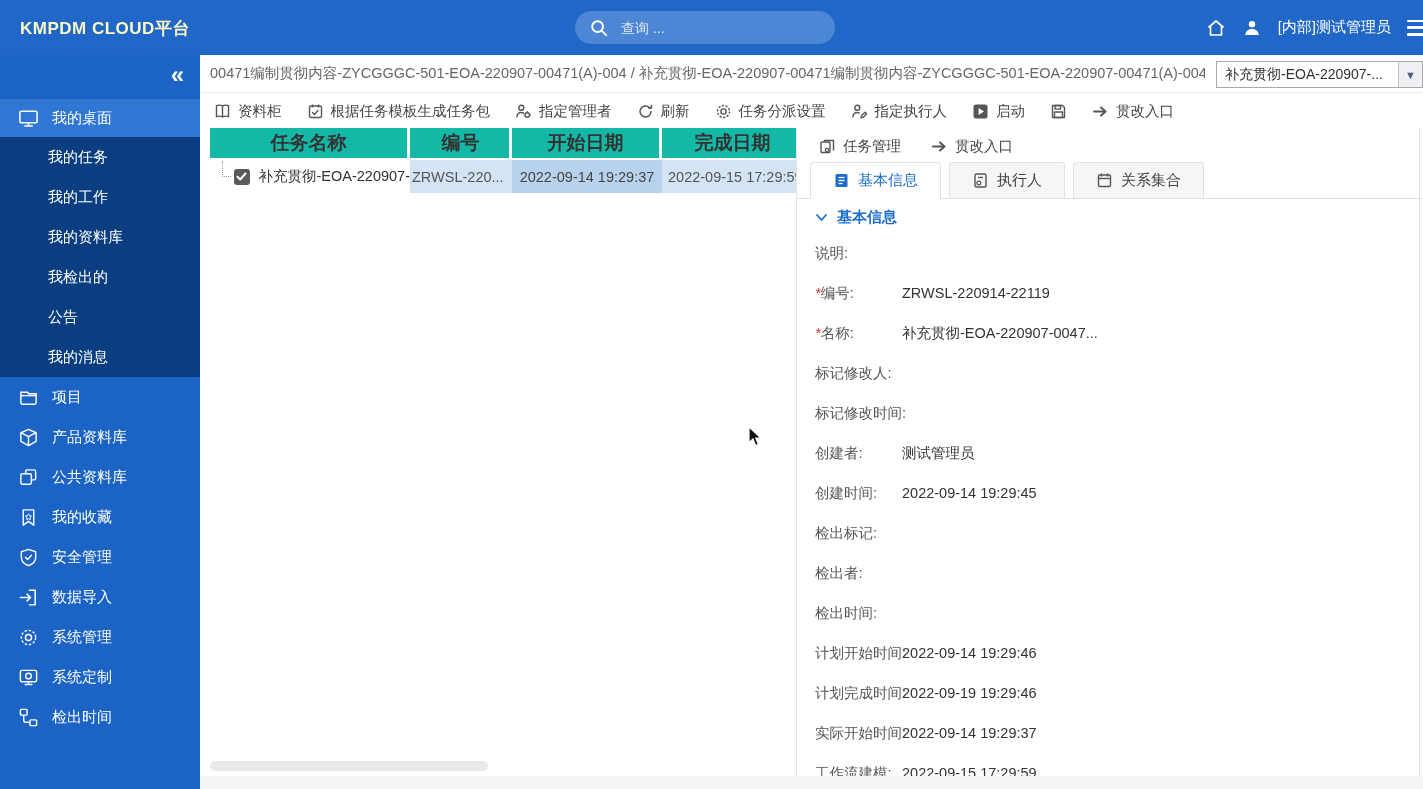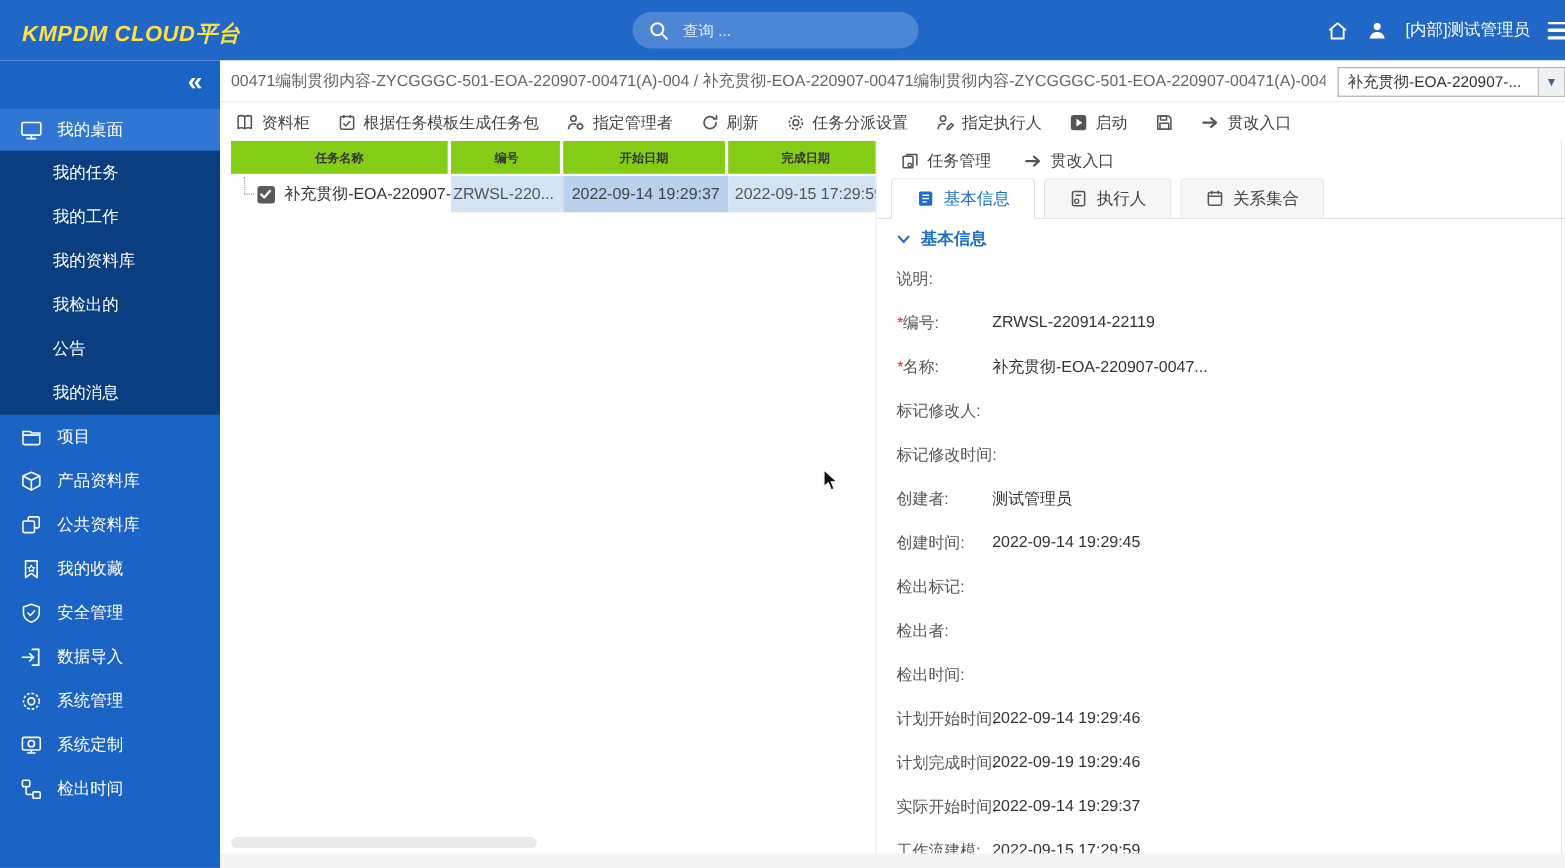--- a/index.html
+++ b/index.html
@@ -2,21 +2,21 @@
 <html><head>
 <meta charset="utf-8">
 <style>
   * { margin:0; padding:0; box-sizing:border-box; }
   html,body { width:1423px; height:789px; overflow:hidden; }
   body { font-family:"Liberation Sans","DejaVu Sans",sans-serif; font-size:14px; color:#333; background:#fff; }
   .app { position:relative; width:1423px; height:789px; overflow:hidden; background:#fff; }
 
   
   .topbar { position:absolute; left:0; top:0; width:1423px; height:55px; background:#2067c7; overflow:hidden; }
-  .logo { position:absolute; left:20px; top:17px; color:#fde047; font-size:20px; font-weight:bold; letter-spacing:.5px;font-style:italic; }
+  .logo { position:absolute; left:20px; top:17px; color:#fef9c3; font-size:17px; font-weight:bold; letter-spacing:.5px; }
   .searchbox { position:absolute; left:575px; top:11px; width:260px; height:33px; background:#4c86d5; border-radius:17px; display:flex; align-items:center; padding:0 14px; gap:12px; }
   .searchbox input { background:transparent; border:none; outline:none; color:#fff; font-size:14px; width:170px; font-family:inherit; }
   .searchbox input::placeholder { color:#eaf1fb; opacity:.95; }
   .topbar-right { position:absolute; right:-8px; top:0; height:55px; display:flex; align-items:center; gap:16px; color:#fff; }
   .topbar-right .uname { font-size:15px; }
   .tb-ic { width:20px; height:20px; display:block; }
   .burger { width:22px; height:16px; display:flex; flex-direction:column; justify-content:space-between; margin-right:2px; }
   .burger i { display:block; height:2.5px; background:#fff; border-radius:1px; }
 
   
@@ -39,21 +39,21 @@
   .obj-select .arrow { width:24px; height:100%; display:flex; align-items:center; justify-content:center; color:#4a5f85; font-size:11px; background:#eef0f4; border-left:1px solid #c0c0c0; }
 
   .toolbar { position:absolute; left:0; top:39px; width:1223px; height:34px; display:flex; align-items:center; padding-left:14px; gap:25px; }
   .tool-btn { display:flex; align-items:center; gap:7px; color:#444; font-size:14.5px; cursor:pointer; white-space:nowrap; }
   .tool-btn svg { width:17px; height:17px; }
 
   
   .left-pane { position:absolute; left:0; top:73px; width:597px; bottom:13px; border-right:1px solid #e5e5e5; overflow:hidden; background:#fff; }
   .ttable { position:absolute; left:10px; top:0; width:587px; }
   .thead { display:flex; height:30px; }
-  .th { background:#84cc16; color:#333; font-weight:bold; font-size:11px; display:flex; align-items:center; justify-content:center; border-right:3px solid #fff; }
+  .th { background:#14b8a6; color:#333; font-weight:bold; font-size:19px; display:flex; align-items:center; justify-content:center; border-right:3px solid #fff; }
   .th:last-child { border-right:none; }
   .trow { display:flex; height:33px; margin-top:2px; }
   .td { display:flex; align-items:center; font-size:14.5px; color:#333; overflow:hidden; white-space:nowrap; }
   .c-name { width:200px; }  .c-code { width:102px; padding-left:2px; }
   .c-start { width:150px; justify-content:center; } .c-end { width:135px; padding-left:6px; }
   .bg-lt { background:#d5e4f5; color:#555; } .bg-md { background:#b8d1ec; color:#444; }
   .tree-l { width:11px; height:16px; border-left:1px dotted #999; border-bottom:1px dotted #999; margin:-8px 3px 8px 12px; }
   .checkbox { width:16px; height:16px; background:#5a5a5a; border-radius:3px; display:flex; align-items:center; justify-content:center; margin-right:9px; flex:0 0 auto; cursor:pointer; }
   .checkbox svg { width:11px; height:11px; }
   .hscroll { position:absolute; left:10px; bottom:5px; width:278px; height:10px; background:#e9e9e9; border-radius:5px; cursor:pointer; }

